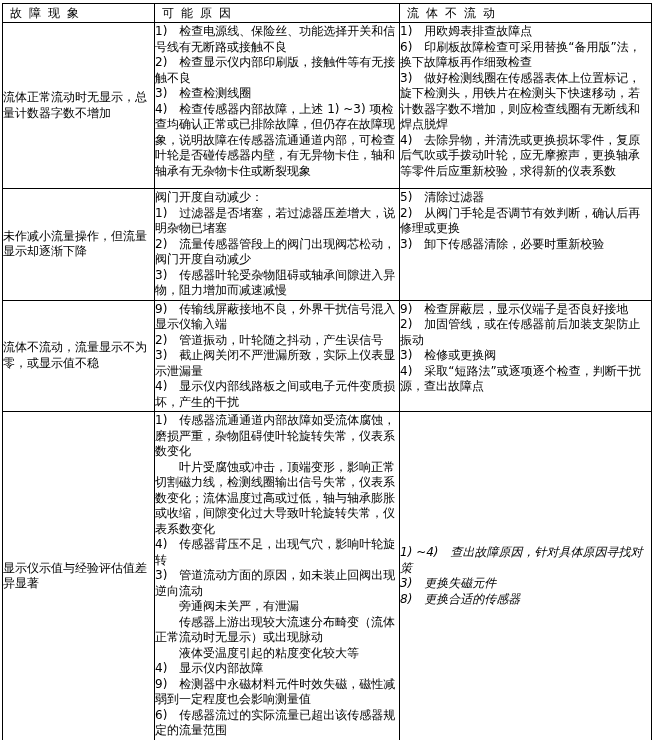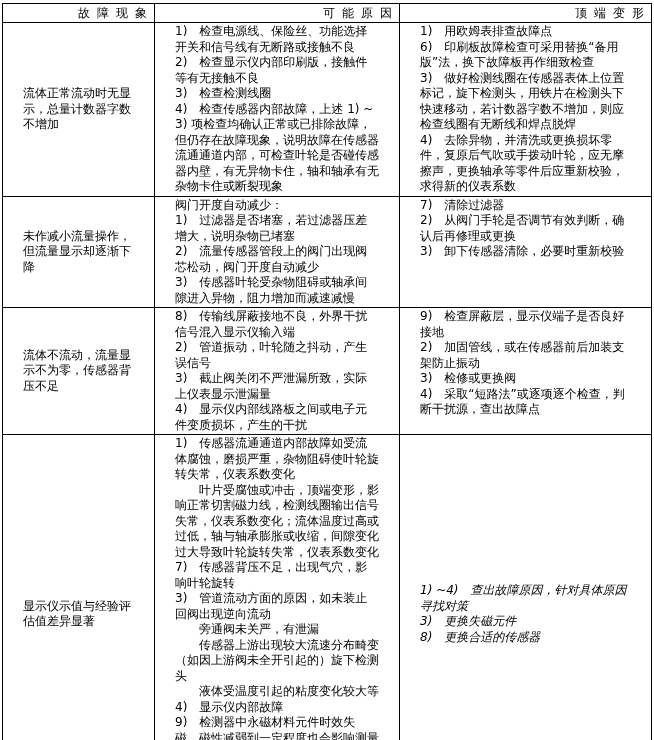--- a/index.html
+++ b/index.html
@@ -23,27 +23,27 @@
   col.c-phenomenon { width: 152px; }
   col.c-causes     { width: 245px; }
   col.c-remedies   { width: 252px; }
 
   th, td {
     border: 1px solid #000000;
     font-size: 12px;
     line-height: 15.5px;
     font-weight: normal;
     vertical-align: top;
-    padding: 1px 20px;
+    padding: 1px 0;
     overflow: hidden;
   }
   th {
     height: 16px;
     line-height: 16px;
-    text-align: right;
+    text-align: left;
     letter-spacing: 7px;
     text-indent: 7px; 
     padding: 1px 0;
   }
   td.phenomenon {
     vertical-align: middle;
   }
   tbody tr:nth-child(1) { height: 166px; }
   tbody tr:nth-child(2) { height: 106px; }
   tbody tr:nth-child(3) { height: 110px; }
@@ -63,21 +63,21 @@
 <table class="fault-table">
   <colgroup>
     <col class="c-phenomenon">
     <col class="c-causes">
     <col class="c-remedies">
   </colgroup>
   <thead>
     <tr>
       <th>故障现象</th>
       <th>可能原因</th>
-      <th>顶端变形</th>
+      <th>流体不流动</th>
     </tr>
   </thead>
   <tbody>
       <tr>
         <td class="phenomenon">
           <p>流体正常流动时无显示，总量计数器字数不增加</p>
         </td>
         <td class="causes">
           <p>1)　检查电源线、保险丝、功能选择开关和信号线有无断路或接触不良</p>
           <p>2)　检查显示仪内部印刷版，接触件等有无接触不良</p>
@@ -95,53 +95,53 @@
         <td class="phenomenon">
           <p>未作减小流量操作，但流量显示却逐渐下降</p>
         </td>
         <td class="causes">
           <p>阀门开度自动减少：</p>
           <p>1)　过滤器是否堵塞，若过滤器压差增大，说明杂物已堵塞</p>
           <p>2)　流量传感器管段上的阀门出现阀芯松动，阀门开度自动减少</p>
           <p>3)　传感器叶轮受杂物阻碍或轴承间隙进入异物，阻力增加而减速减慢</p>
         </td>
         <td class="remedies">
-          <p>7)　清除过滤器</p>
+          <p>5)　清除过滤器</p>
           <p>2)　从阀门手轮是否调节有效判断，确认后再修理或更换</p>
           <p>3)　卸下传感器清除，必要时重新校验</p>
         </td>
       </tr>
       <tr>
         <td class="phenomenon">
-          <p>流体不流动，流量显示不为零，传感器背压不足</p>
+          <p>流体不流动，流量显示不为零，或显示值不稳</p>
         </td>
         <td class="causes">
-          <p>8)　传输线屏蔽接地不良，外界干扰信号混入显示仪输入端</p>
+          <p>9)　传输线屏蔽接地不良，外界干扰信号混入显示仪输入端</p>
           <p>2)　管道振动，叶轮随之抖动，产生误信号</p>
           <p>3)　截止阀关闭不严泄漏所致，实际上仪表显示泄漏量</p>
           <p>4)　显示仪内部线路板之间或电子元件变质损坏，产生的干扰</p>
         </td>
         <td class="remedies">
           <p>9)　检查屏蔽层，显示仪端子是否良好接地</p>
           <p>2)　加固管线，或在传感器前后加装支架防止振动</p>
           <p>3)　检修或更换阀</p>
           <p>4)　采取“短路法”或逐项逐个检查，判断干扰源，查出故障点</p>
         </td>
       </tr>
       <tr>
         <td class="phenomenon">
           <p>显示仪示值与经验评估值差异显著</p>
         </td>
         <td class="causes">
           <p>1)　传感器流通通道内部故障如受流体腐蚀，磨损严重，杂物阻碍使叶轮旋转失常，仪表系数变化</p>
           <p>　　叶片受腐蚀或冲击，顶端变形，影响正常切割磁力线，检测线圈输出信号失常，仪表系数变化；流体温度过高或过低，轴与轴承膨胀或收缩，间隙变化过大导致叶轮旋转失常，仪表系数变化</p>
-          <p>7)　传感器背压不足，出现气穴，影响叶轮旋转</p>
+          <p>4)　传感器背压不足，出现气穴，影响叶轮旋转</p>
           <p>3)　管道流动方面的原因，如未装止回阀出现逆向流动</p>
           <p>　　旁通阀未关严，有泄漏</p>
-          <p>　　传感器上游出现较大流速分布畸变（如因上游阀未全开引起的）旋下检测头</p>
+          <p>　　传感器上游出现较大流速分布畸变（流体正常流动时无显示）或出现脉动</p>
           <p>　　液体受温度引起的粘度变化较大等</p>
           <p>4)　显示仪内部故障</p>
           <p>9)　检测器中永磁材料元件时效失磁，磁性减弱到一定程度也会影响测量值</p>
           <p>6)　传感器流过的实际流量已超出该传感器规定的流量范围</p>
         </td>
         <td class="remedies">
           <p>1) ~4)　查出故障原因，针对具体原因寻找对策</p>
           <p>3)　更换失磁元件</p>
           <p>8)　更换合适的传感器</p>
         </td>

